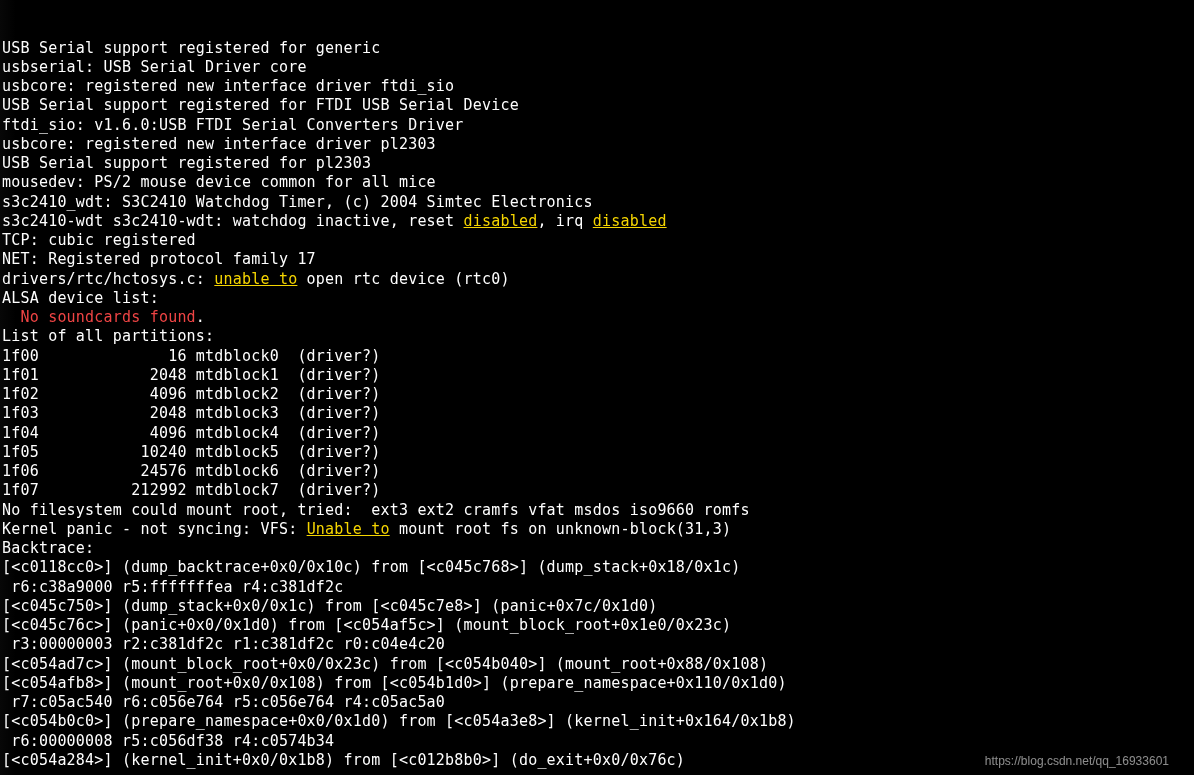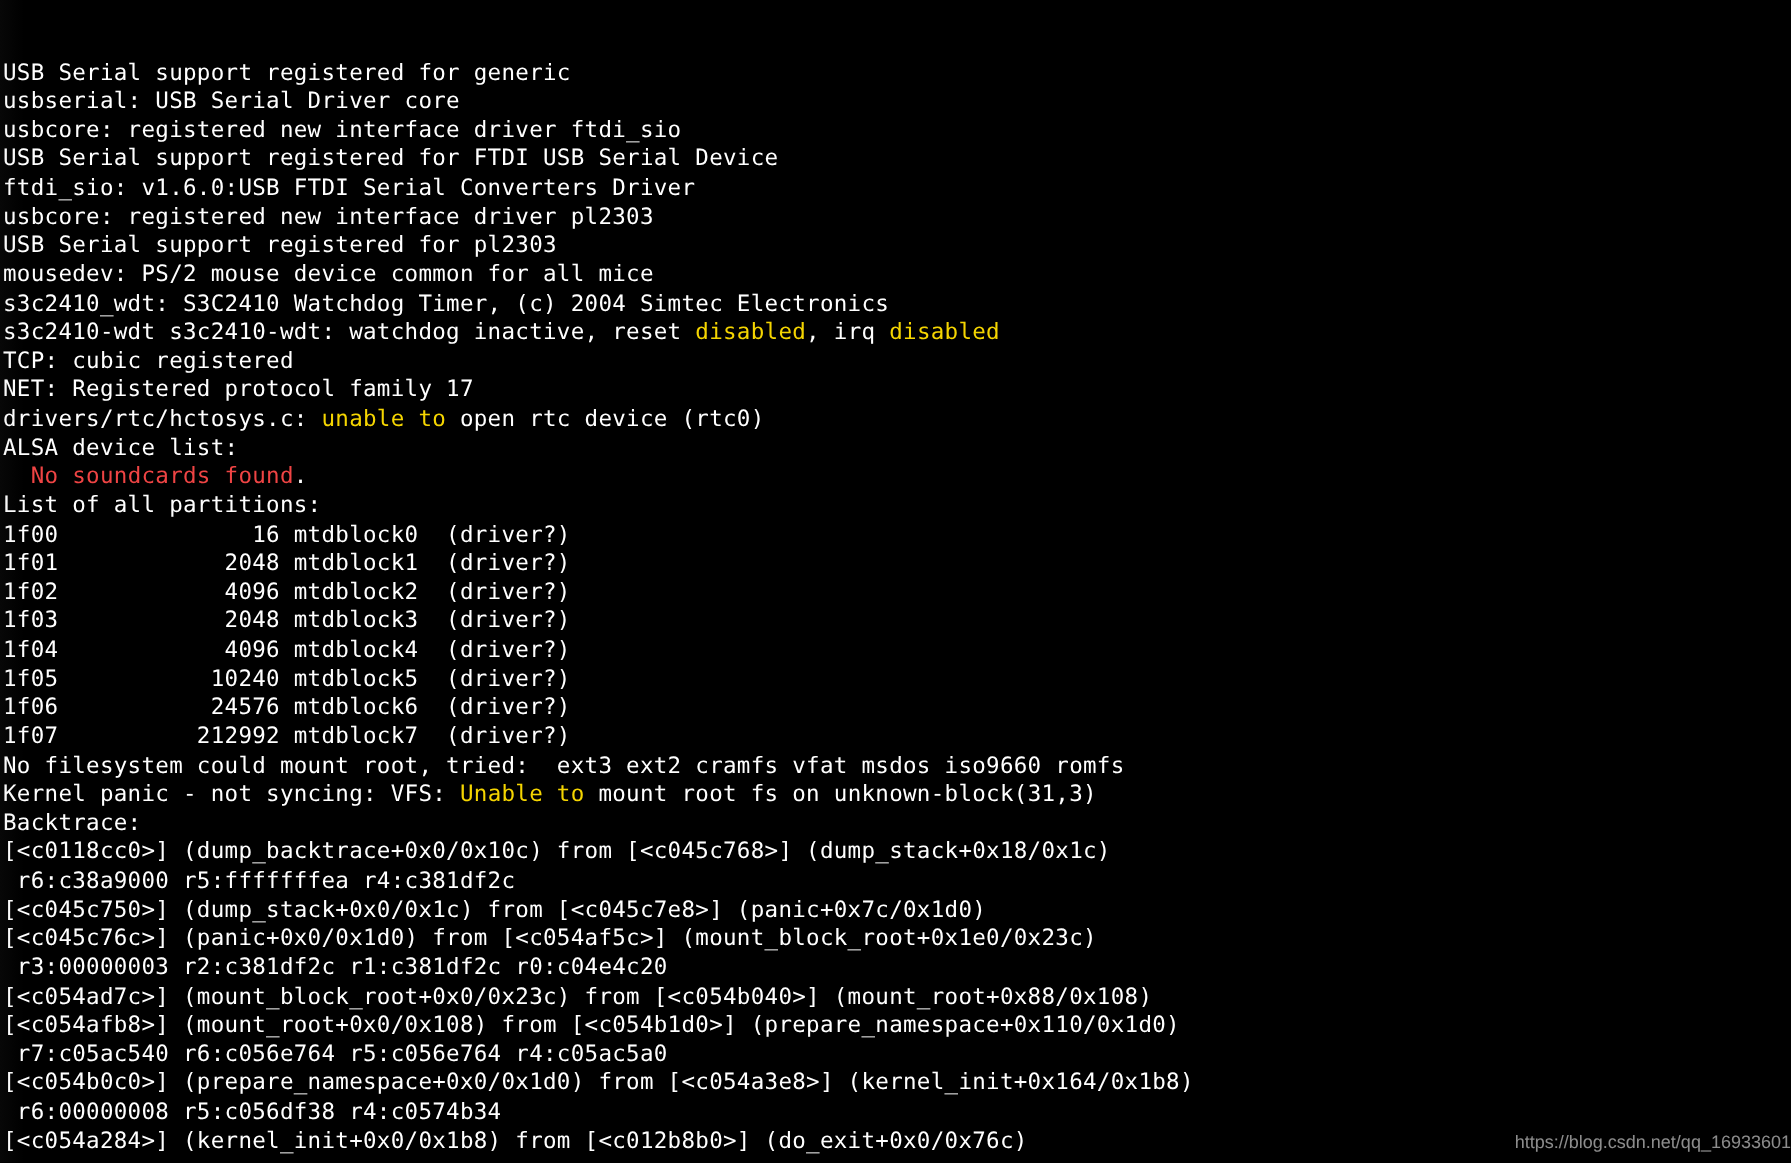--- a/index.html
+++ b/index.html
@@ -15,25 +15,25 @@
     font-size: 15px;
     line-height: 19.25px;
     color: #ffffff;
     white-space: pre;
     padding: 0 0 0 2px;
     position: relative;
     height: 100%;
     letter-spacing: 0.2px;
   }
   .line { display: block; }
-  .yellow { color: #f5d500; }
+  .yellow { color: #f5d500; text-decoration: underline; }
   .red { color: #ef4444; }
   .watermark {
     position: absolute;
-    right: 0;
+    right: 25px;
     bottom: 4px;
     color: rgba(255,255,255,0.55);
     font-family: Arial, sans-serif;
     font-size: 12px;
     letter-spacing: 0;
   }
   .left-edge {
     position: absolute;
     left: 0;
     top: 0;

